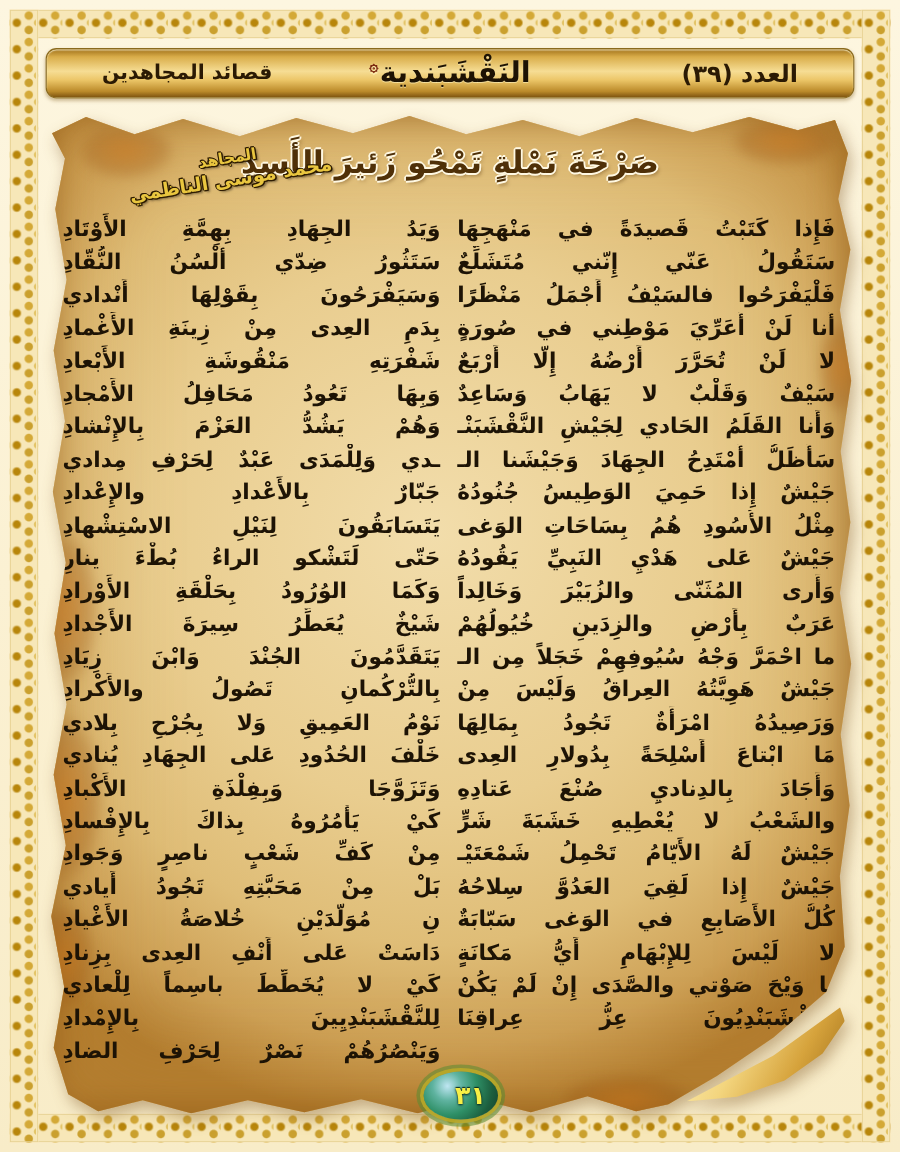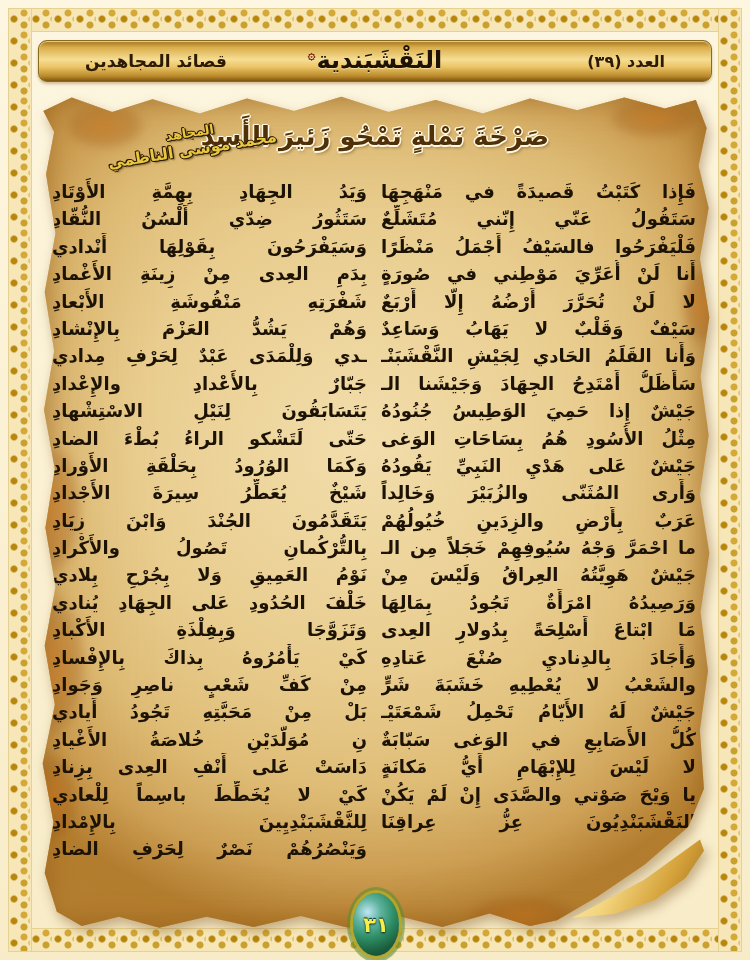--- a/index.html
+++ b/index.html
@@ -32,21 +32,21 @@
     position:absolute;z-index:3;
     left:38px;top:40px;width:674px;height:42px;
     border-radius:9px;
     border:1px solid #8a6a1e;
     background:linear-gradient(180deg,#a0711a 0%,#d9ad4a 16%,#f6dd94 46%,#ecc668 64%,#bb8a2a 88%,#7f5510 100%);
     box-shadow:0 2px 3px rgba(120,80,15,.35), inset 0 1px 1px rgba(255,250,220,.7);
     display:flex;align-items:center;justify-content:space-between;
     padding:0 46px;box-sizing:border-box;
     color:#2b1a04;
   }
-  .issue-label{font-size:16px;font-weight:bold;letter-spacing:.5px;}
+  .issue-label{font-size:20px;font-weight:bold;letter-spacing:.5px;}
   .section-label{font-size:17px;font-weight:bold;text-align:center;}
   .magazine-title{
     position:absolute;left:50%;top:50%;transform:translate(-50%,-52%);
     font-size:24px;font-weight:bold;color:#1d1203;
     text-shadow:0 1px 0 rgba(255,245,200,.55);
     white-space:nowrap;
   }
   .magazine-title .medallion{font-size:13px;color:#7c2a10;vertical-align:super;margin-right:1px;}
 
   
@@ -113,25 +113,25 @@
   .poem-col{flex:1 1 0;direction:rtl;}
   .poem-line{
     height:27.4px;line-height:27.4px;overflow:hidden;
     font-size:18px;font-weight:bold;color:#1d1305;
     text-align:justify;text-align-last:justify;text-justify:inter-word;
     white-space:nowrap;
   }
 
   
   .page-number-badge{
-    position:absolute;z-index:6;left:353px;top:893px;width:46px;height:63px;border-radius:50%;
+    position:absolute;z-index:6;left:353px;top:893px;width:46px;height:40px;border-radius:50%;
     background:
       radial-gradient(circle at 32% 30%, #bfe6f2 0%, #5fb3a0 24%, #2e8f66 48%, #1c5e3e 74%, #0f3d28 100%);
     box-shadow:0 0 0 3px rgba(190,170,40,.85), 0 0 0 6px rgba(90,140,50,.55), 1px 2px 4px rgba(60,40,5,.5);
-    display:flex;align-items:center;justify-content:center;
+    display:flex;align-items:center;justify-content:center;padding-left:16px;
   }
   .page-number{
     font-size:21px;font-weight:bold;color:#f7ef46;
     text-shadow:0 1px 2px #0a2418, 0 -1px 1px #0a2418;
   }
 </style>
 </head>
 <body>
 
 <div class="page">
@@ -179,36 +179,38 @@
             <div class="poem-line">جَيْشٌ عَلى هَدْيِ النَبِيِّ يَقُودُهُ</div>
             <div class="poem-line">وَأَرى المُثَنّى والزُبَيْرَ وَخَالِداً</div>
             <div class="poem-line">عَرَبٌ بِأَرْضِ والزِدَينِ خُيُولُهُمْ</div>
             <div class="poem-line">ما احْمَرَّ وَجْهُ سُيُوفِهِمْ خَجَلاً مِن الـ</div>
             <div class="poem-line">جَيْشٌ هَوِيَّتُهُ العِراقُ وَلَيْسَ مِنْ</div>
             <div class="poem-line">وَرَصِيدُهُ امْرَأَةٌ تَجُودُ بِمَالِهَا</div>
             <div class="poem-line">مَا ابْتاعَ أَسْلِحَةً بِدُولارِ العِدى</div>
             <div class="poem-line">وَأَجَادَ بِالدِناديِ صُنْعَ عَتادِهِ</div>
             <div class="poem-line">والشَعْبُ لا يُعْطِيهِ خَشَبَةَ شَرٍّ</div>
             <div class="poem-line">جَيْشٌ لَهُ الأَيّامُ تَحْمِلُ شَمْعَتَيْـ</div>
+            <div class="poem-line">جَيْشٌ إِذا لَقِيَ العَدُوَّ سِلاحُهُ</div>
             <div class="poem-line">كُلُّ الأَصَابِعِ في الوَغى سَبّابَةٌ</div>
             <div class="poem-line">لا لَيْسَ لِلإِبْهَامِ أَيُّ مَكانَةٍ</div>
             <div class="poem-line">يا وَيْحَ صَوْتي والصَّدَى إِنْ لَمْ يَكُنْ</div>
             <div class="poem-line">النَقْشَبَنْدِيُونَ عِزُّ عِراقِنَا</div>
           </div>
         <div class="poem-col">
             <div class="poem-line">وَيَدُ الجِهَادِ بِهِمَّةِ الأَوْتَادِ</div>
             <div class="poem-line">سَتَثُورُ ضِدّي أَلْسُنُ النُّقّادِ</div>
             <div class="poem-line">وَسَيَفْرَحُونَ بِقَوْلِهَا أَنْدادي</div>
             <div class="poem-line">بِدَمِ العِدى مِنْ زِينَةِ الأَغْمادِ</div>
             <div class="poem-line">شَفْرَتِهِ مَنْقُوشَةِ الأَبْعادِ</div>
+            <div class="poem-line">وَبِهَا تَعُودُ مَحَافِلُ الأَمْجادِ</div>
             <div class="poem-line">وَهُمْ يَشُدُّ العَزْمَ بِالإِنْشادِ</div>
             <div class="poem-line">ـدي وَلِلْمَدَى عَبْدٌ لِحَرْفِ مِدادي</div>
             <div class="poem-line">جَبّارٌ بِالأَعْدادِ والإِعْدادِ</div>
             <div class="poem-line">يَتَسَابَقُونَ لِنَيْلِ الاسْتِشْهادِ</div>
-            <div class="poem-line">حَتّى لَتَشْكو الراءُ بُطْءَ الضادِ</div>
+            <div class="poem-line">حَتّى لَتَشْكو الراءُ بُطْءَ ينارِ</div>
             <div class="poem-line">وَكَمَا الوُرُودُ بِحَلْقَةِ الأَوْرادِ</div>
             <div class="poem-line">شَيْخٌ يُعَطِّرُ سِيرَةَ الأَجْدادِ</div>
             <div class="poem-line">يَتَقَدَّمُونَ الجُنْدَ وَابْنَ زِيَادِ</div>
             <div class="poem-line">بِالتُّرْكُمانِ تَصُولُ والأَكْرادِ</div>
             <div class="poem-line">نَوْمُ العَمِيقِ وَلا بِجُرْحِ بِلادي</div>
             <div class="poem-line">خَلْفَ الحُدُودِ عَلى الجِهَادِ يُنادي</div>
             <div class="poem-line">وَتَزَوَّجَا وَبِفِلْذَةِ الأَكْبادِ</div>
             <div class="poem-line">كَيْ يَأْمُرُوهُ بِذاكَ بِالإِفْسادِ</div>
             <div class="poem-line">مِنْ كَفِّ شَعْبٍ ناصِرٍ وَجَوادِ</div>
             <div class="poem-line">بَلْ مِنْ مَحَبَّتِهِ تَجُودُ أَيادي</div>

